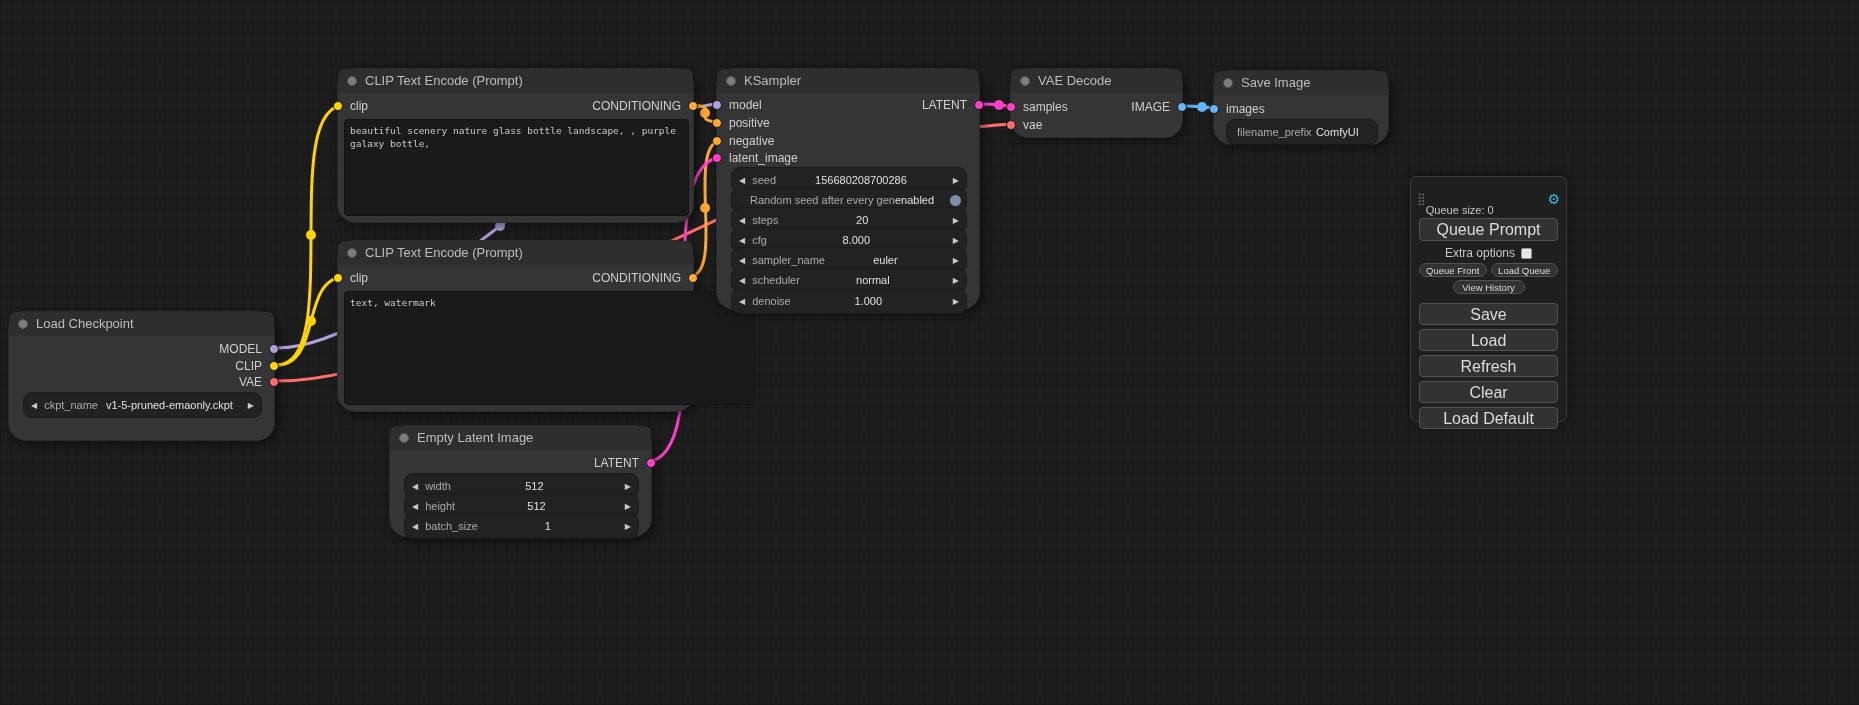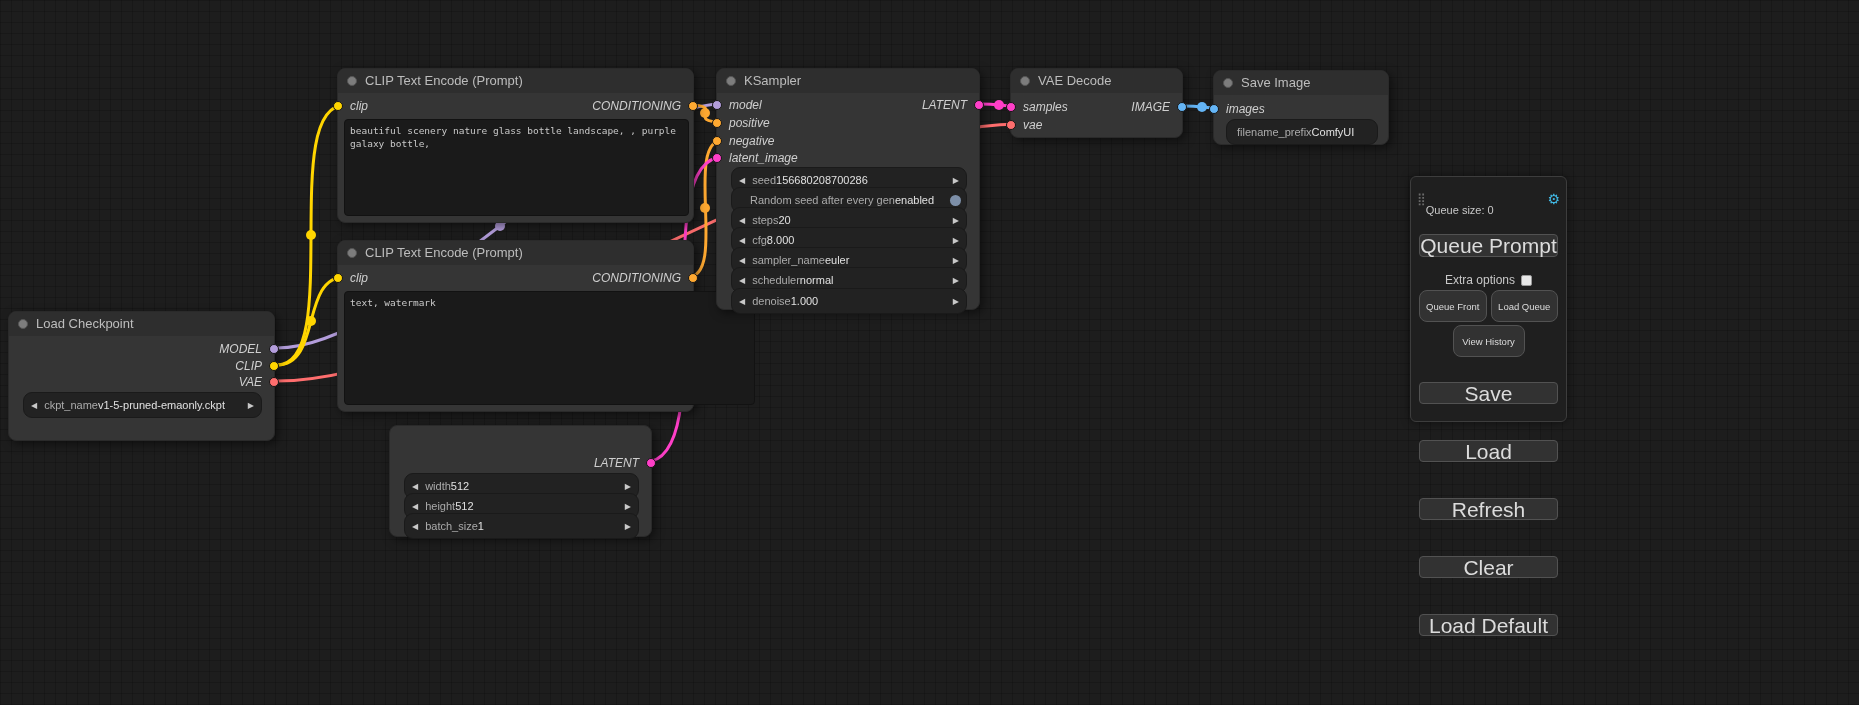--- a/index.html
+++ b/index.html
@@ -9,79 +9,79 @@
     background-image:
       linear-gradient(rgba(0,0,0,0.16) 1px,transparent 1px),
       linear-gradient(90deg,rgba(0,0,0,0.16) 1px,transparent 1px);
     background-size:11px 11px;
     font-family:"Liberation Sans",sans-serif;
   }
   svg.wires{position:absolute;left:0;top:0;pointer-events:none;}
   svg.wires path{fill:none;stroke-width:3;stroke-linecap:round;}
 
   .node{
-    position:absolute;background:#353535;border:1px solid #2a2a2a;border-radius:8px;
+    position:absolute;background:#353535;border:1px solid #2a2a2a;border-radius:18px;
     box-shadow:3px 3px 10px rgba(0,0,0,0.5);box-sizing:border-box;
   }
   .node-title{
     position:absolute;top:0;left:0;right:0;height:24px;background:#2e2e2e;
     border-radius:7px 7px 0 0;color:#bdbdbd;font-size:13px;line-height:24px;
     padding-left:27px;box-sizing:border-box;white-space:nowrap;overflow:hidden;
   }
   .title-dot{
     position:absolute;left:9px;top:7px;width:10px;height:10px;border-radius:50%;
     background:#7d7d7d;border:1px solid #565656;box-sizing:border-box;
   }
   .pdot{
     position:absolute;width:10px;height:10px;border-radius:50%;box-sizing:border-box;
     border:1px solid #161616;transform:translate(-50%,-50%);
   }
   .pdot.in{left:0;}
   .pdot.out{left:100%;}
   .plabel{
-    position:absolute;font-size:12px;color:#cfcfcf;transform:translateY(-50%);white-space:nowrap;font-style:italic;
+    position:absolute;font-size:12px;color:#cfcfcf;transform:translateY(-50%);white-space:nowrap;
   }
   .plabel.in{left:12px;}
   .plabel.out{right:12px;}
 
   .widget{
     position:absolute;height:17px;background:#222222;border:1px solid #1a1a1a;
     border-radius:9px;display:flex;align-items:center;box-sizing:border-box;
     font-size:11px;padding:12px 7px;overflow:hidden;
   }
   .w-arrow{font-size:8px;color:#c8c8c8;flex:none;line-height:15px;}
   .w-label{margin-left:7px;color:#ababab;flex:none;white-space:nowrap;}
-  .w-value{flex:1;text-align:left;margin-right:7px;color:#e0e0e0;white-space:nowrap;}
+  .w-value{flex:1;text-align:center;margin-right:7px;color:#e0e0e0;white-space:nowrap;}
   .toggle-dot{flex:none;width:11px;height:11px;border-radius:50%;background:#7d8fa8;margin-left:4px;}
 
   .node textarea{
     position:absolute;background:#1a1a1a;border:1px solid #121212;border-radius:4px;
     color:#c9c9c9;font-family:"DejaVu Sans Mono",monospace;font-size:9.5px;line-height:1.4;
     padding:4px 5px;resize:none;box-sizing:border-box;outline:none;
   }
 
   .queue-panel{
     position:absolute;left:1410px;top:176px;width:157px;height:246px;
     background:#1f1f1f;border:1px solid #3d3d3d;border-radius:6px;box-sizing:border-box;
     box-shadow:0 0 8px rgba(0,0,0,0.5);color:#c8c8c8;
   }
   .qp-header{display:flex;align-items:center;padding:4px 6px 2px 6px;}
   .qp-drag{color:#6a6a6a;font-size:12px;cursor:move;}
   .qp-size{flex:1;text-align:left;font-size:11px;color:#c8c8c8;margin-top:23px;}
   .qp-gear{color:#41b9e5;font-size:14px;cursor:pointer;}
   .qp-btn{
     display:block;background:#323232;border:1px solid #525252;border-radius:4px;
-    color:#dcdcdc;font-family:inherit;font-size:21px;height:23px;line-height:19px;
-    margin:16px 8px;width:calc(100% - 16px);box-sizing:border-box;cursor:pointer;padding:0;
+    color:#dcdcdc;font-family:inherit;font-size:16px;height:23px;line-height:19px;
+    margin:0 8px;width:calc(100% - 16px);box-sizing:border-box;cursor:pointer;padding:0;
   }
   .qp-extra{display:flex;justify-content:center;align-items:center;gap:6px;font-size:12px;color:#c8c8c8;margin-top:5px;}
   .qp-checkbox{width:11px;height:11px;background:#e8e8e8;border:1px solid #9a9a9a;border-radius:2px;box-sizing:border-box;cursor:pointer;}
   .qp-row{display:flex;gap:4px;margin:3px 8px 0 8px;}
   .qp-row.center{justify-content:center;}
-  .qp-btn.qp-small{flex:1;margin:0;width:auto;height:32px;font-size:9.5px;line-height:11px;border-radius:8px;}
+  .qp-btn.qp-small{flex:1;margin:0;width:auto;height:14px;font-size:9.5px;line-height:11px;border-radius:8px;}
   .qp-btn.qp-history{flex:none;width:72px;}
   .qp-stack{margin-top:9px;display:flex;flex-direction:column;gap:4px;}
   .qp-stack .qp-btn{height:22px;}
 </style>
 </head>
 <body>
 
 <div class="canvas">
 
   <svg class="wires" width="1859" height="705">
@@ -142,20 +142,24 @@
       <span>CLIP Text Encode (Prompt)</span>
     </div>
     <span class="pdot in" style="top:37px;background:#FFD500"></span>
     <span class="plabel in" style="top:37px">clip</span>
     <span class="plabel out" style="top:37px">CONDITIONING</span>
     <span class="pdot out" style="top:37px;background:#FFA931"></span>
     <textarea style="left: 6px; top: 50px; width: 411px; height: 114px;">text, watermark</textarea>
   </div>
 
   <div class="node" style="left:389px;top:425px;width:263px;height:112px;">
+    <div class="node-title">
+      <span class="title-dot"></span>
+      <span>Empty Latent Image</span>
+    </div>
     <span class="plabel out" style="top:37px">LATENT</span>
     <span class="pdot out" style="top:37px;background:#FF3FC8"></span>
     <div class="widget" style="left:14px;top:47px;width:235px;">
       <span class="w-arrow">◀</span>
       <span class="w-label">width</span>
       <span class="w-value">512</span>
       <span class="w-arrow">▶</span>
     </div>
     <div class="widget" style="left:14px;top:67px;width:235px;">
       <span class="w-arrow">◀</span>

